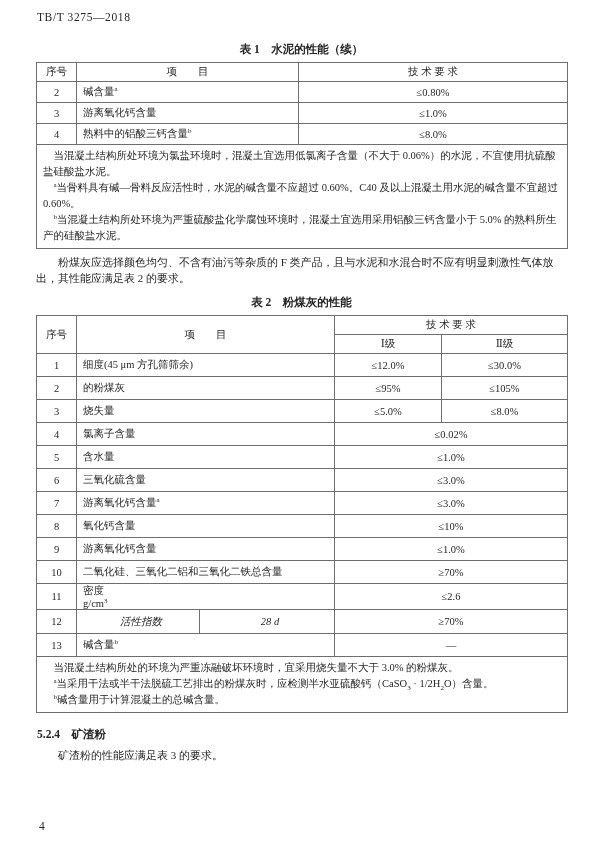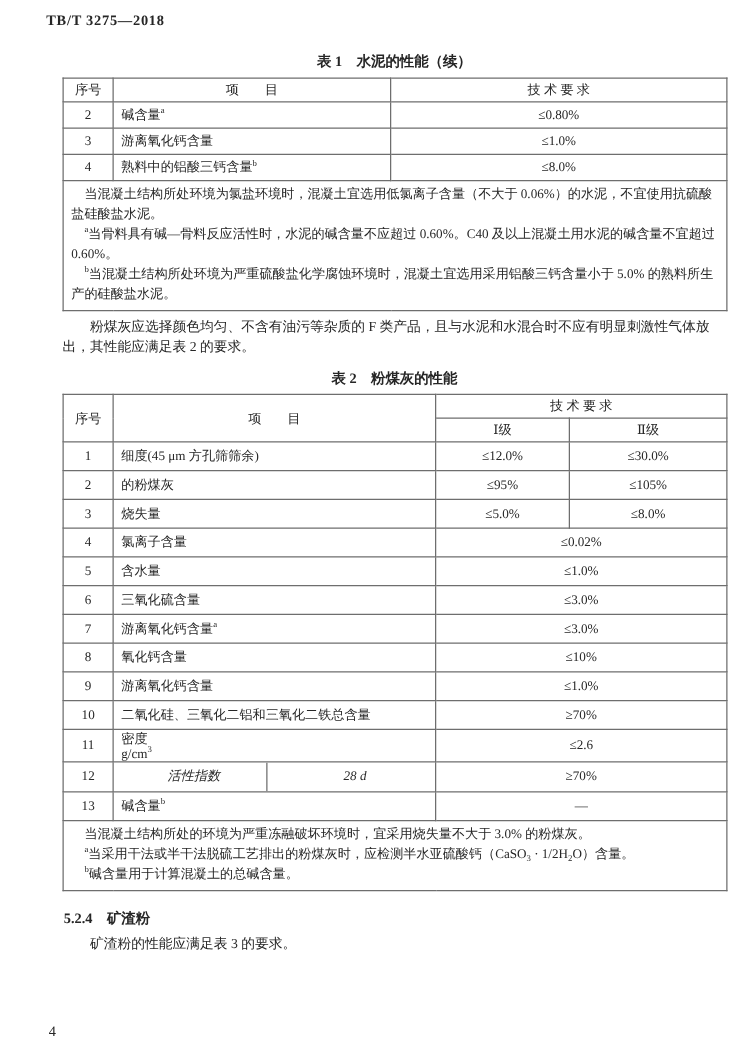--- a/index.html
+++ b/index.html
@@ -6,23 +6,23 @@
   html, body { margin: 0; padding: 0; }
   body {
     width: 600px; height: 848px;
     background: #ffffff;
     font-family: "Liberation Serif", "DejaVu Serif", serif;
     color: #262626;
   }
   .page { position: relative; width: 600px; height: 848px; overflow: hidden; }
   .doc-code {
     position: absolute; left: 37px; top: 11px;
-    font-weight: bold; font-size: 11.5px; letter-spacing: 0.6px;
-  }
-  .content { position: absolute; left: 50px; top: 42px; width: 531px; }
+    font-weight: normal; font-size: 11.5px; letter-spacing: 0.6px;
+  }
+  .content { position: absolute; left: 36px; top: 42px; width: 531px; }
   .tbl-title {
     text-align: center; font-weight: bold; font-size: 11.5px;
     margin: 0 0 5px 0;
   }
   table {
     border-collapse: collapse; width: 531px; table-layout: fixed;
     font-size: 10.5px; border: 1.5px solid #2f2f2f;
   }
   td { border: 1px solid #6e6e6e; padding: 0 6px; text-align: center; vertical-align: middle; overflow: hidden; white-space: nowrap; }
   .t1 td.hdr { height: 19px; }

